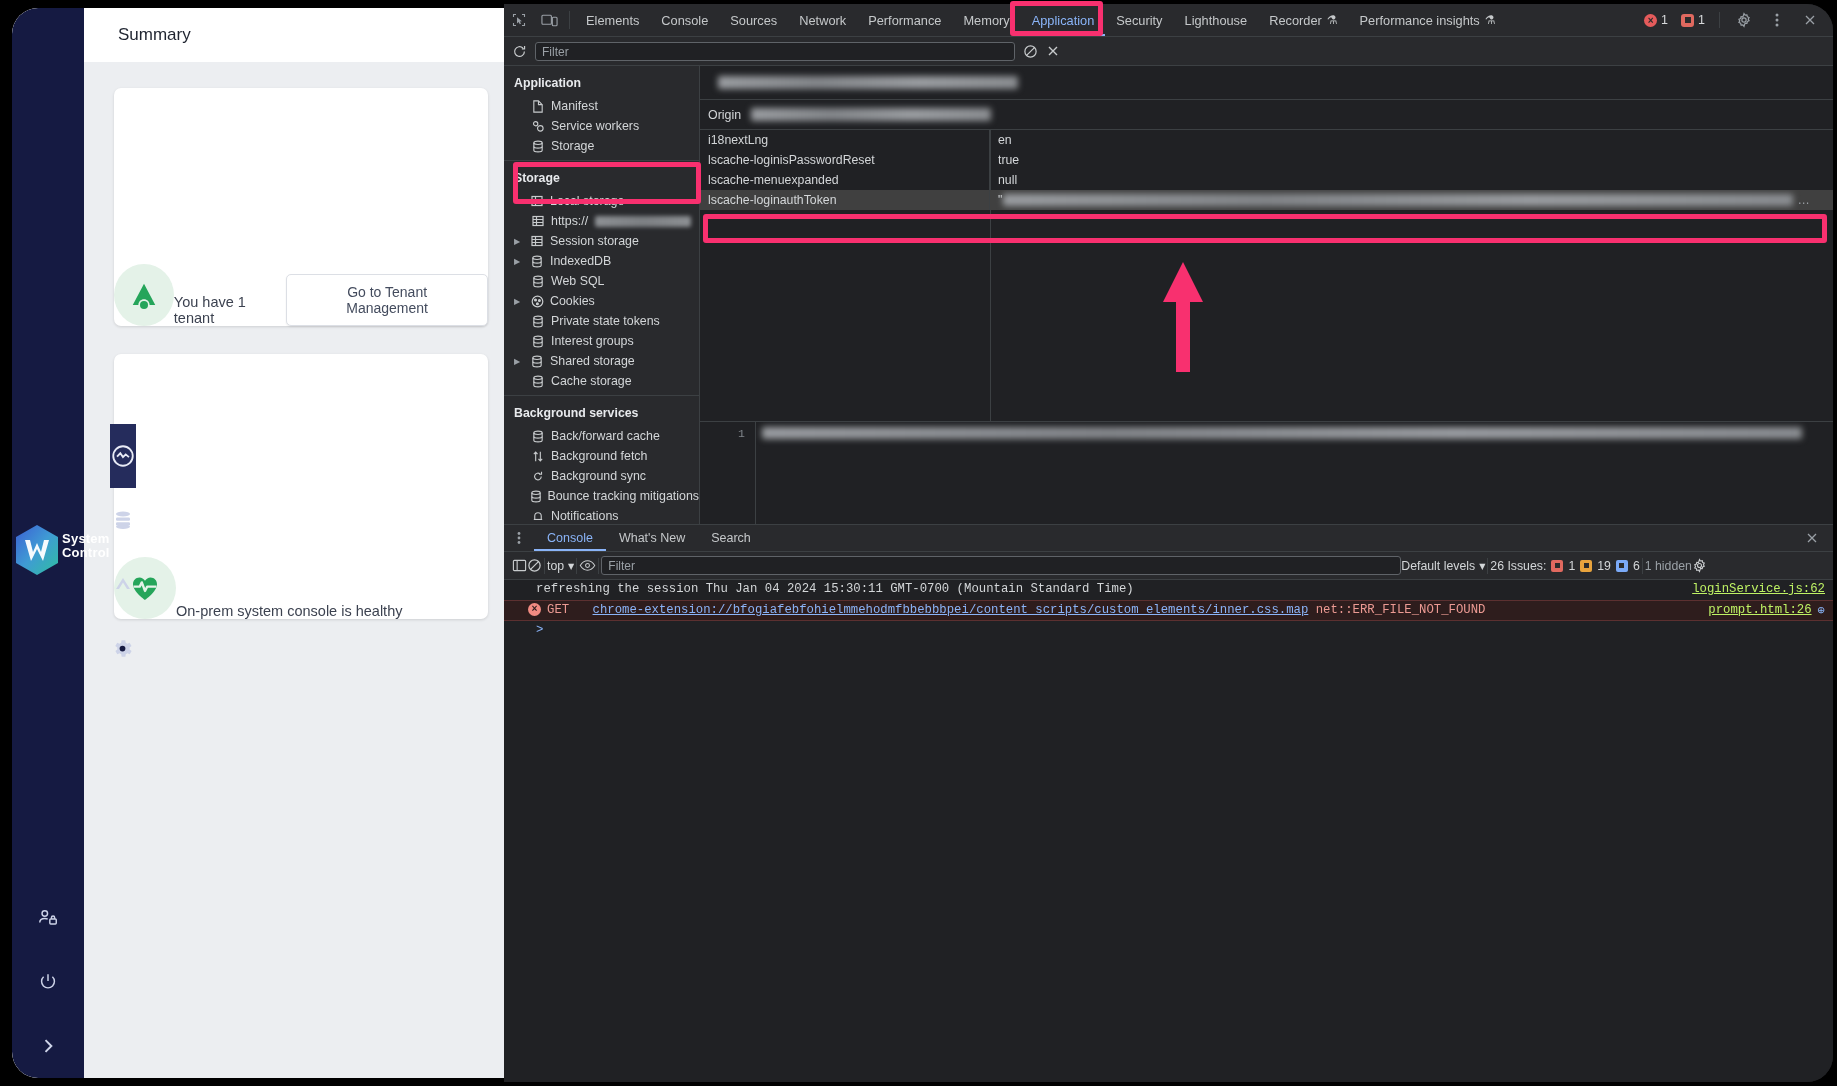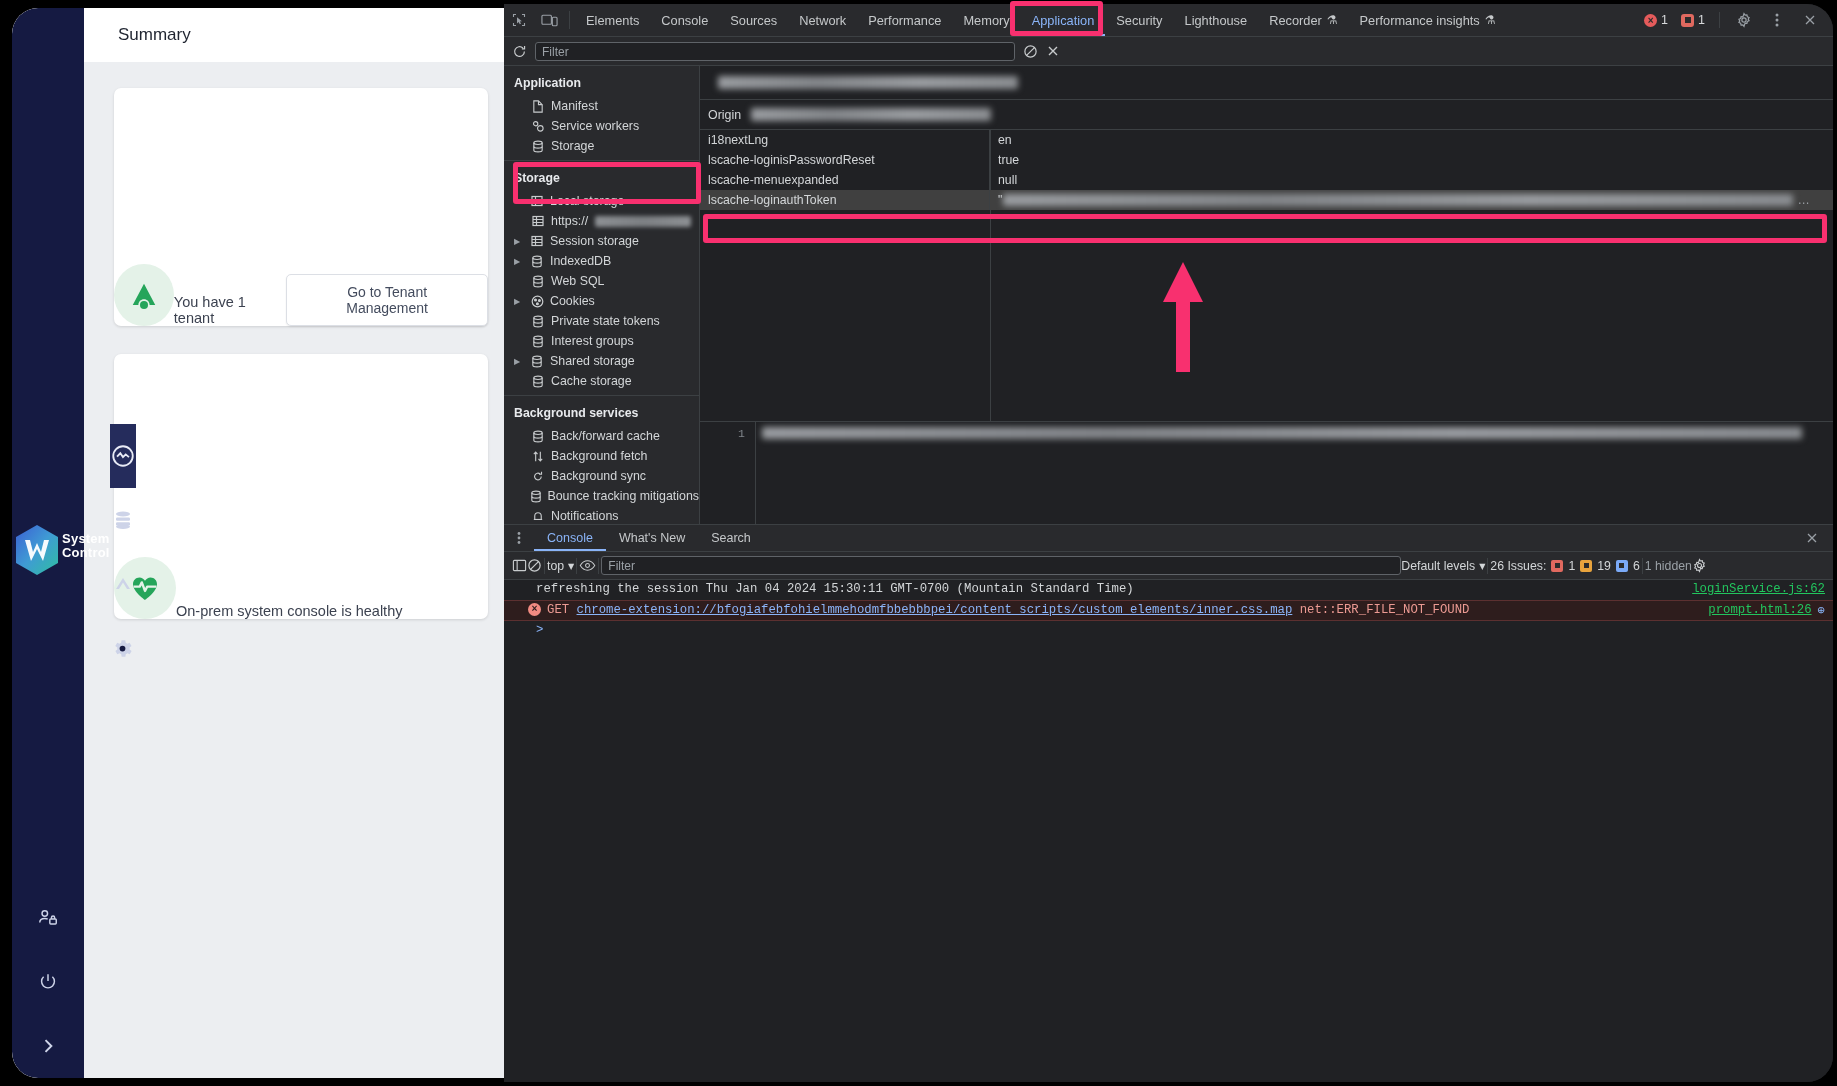--- a/index.html
+++ b/index.html
@@ -167,22 +167,22 @@
   .lvl { color: #d3d6d8; font-size: 12.3px; display: flex; align-items: center; gap: 4px; }
   .issues { color: #d3d6d8; font-size: 12.3px; display: flex; align-items: center; gap: 5px; }
   .sq { width: 12px; height: 12px; border-radius: 2px; display: inline-flex; align-items: center; justify-content: center; }
   .sq.r { background: #e0695f; } .sq.o { background: #e8a33d; } .sq.b { background: #7baaf7; }
   .sq i { width: 5px; height: 5px; background: #2b2b2b; display: block; }
   .con-body { flex: 1; font-family: "Liberation Mono", monospace; font-size: 12.3px; overflow: hidden; }
   .con-row { display: flex; align-items: flex-start; padding: 2px 8px 2px 16px; position: relative; min-height: 20px; }
   .con-row.err { background: #2e1d1d; border-top: 1px solid #5c3030; border-bottom: 1px solid #5c3030; color: #f28b82; }
   .con-msg { padding-left: 16px; color: #d3d6d8; white-space: nowrap; overflow: hidden; }
   .con-row.err .con-msg { color: #ec9a93; padding-left: 6px; }
-  .con-src { margin-left: auto; color: #22c55e; text-decoration: underline; white-space: nowrap; padding-left: 12px;}
-  .con-link { color: #8ab4f8; text-decoration: underline; }
+  .con-src { margin-left: auto; color: #bef264; text-decoration: underline; white-space: nowrap; padding-left: 12px;}
+  .con-link { color: #8ab4f8; text-decoration: underline; margin-left: 16px; }
   .err-ic { width: 13px; height: 13px; border-radius: 50%; background: #f28b82; color: #2e1d1d;
     font-size: 10px; display: flex; align-items: center; justify-content: center; margin-left: 8px; flex: 0 0 13px; font-weight: bold;}
   .prompt-row { color: #8ab4f8; padding-left: 16px; }
 
   
   .anno { position: absolute; border: 5px solid #f8306f; border-radius: 3px; pointer-events: none; z-index: 50; }
   .arrow { position: absolute; z-index: 50; pointer-events: none; }
   .blurline { border-radius: 2px; background: linear-gradient(90deg,#9a9da1,#83868a,#9a9da1,#8a8d91);
     filter: blur(3px); }
 </style>

